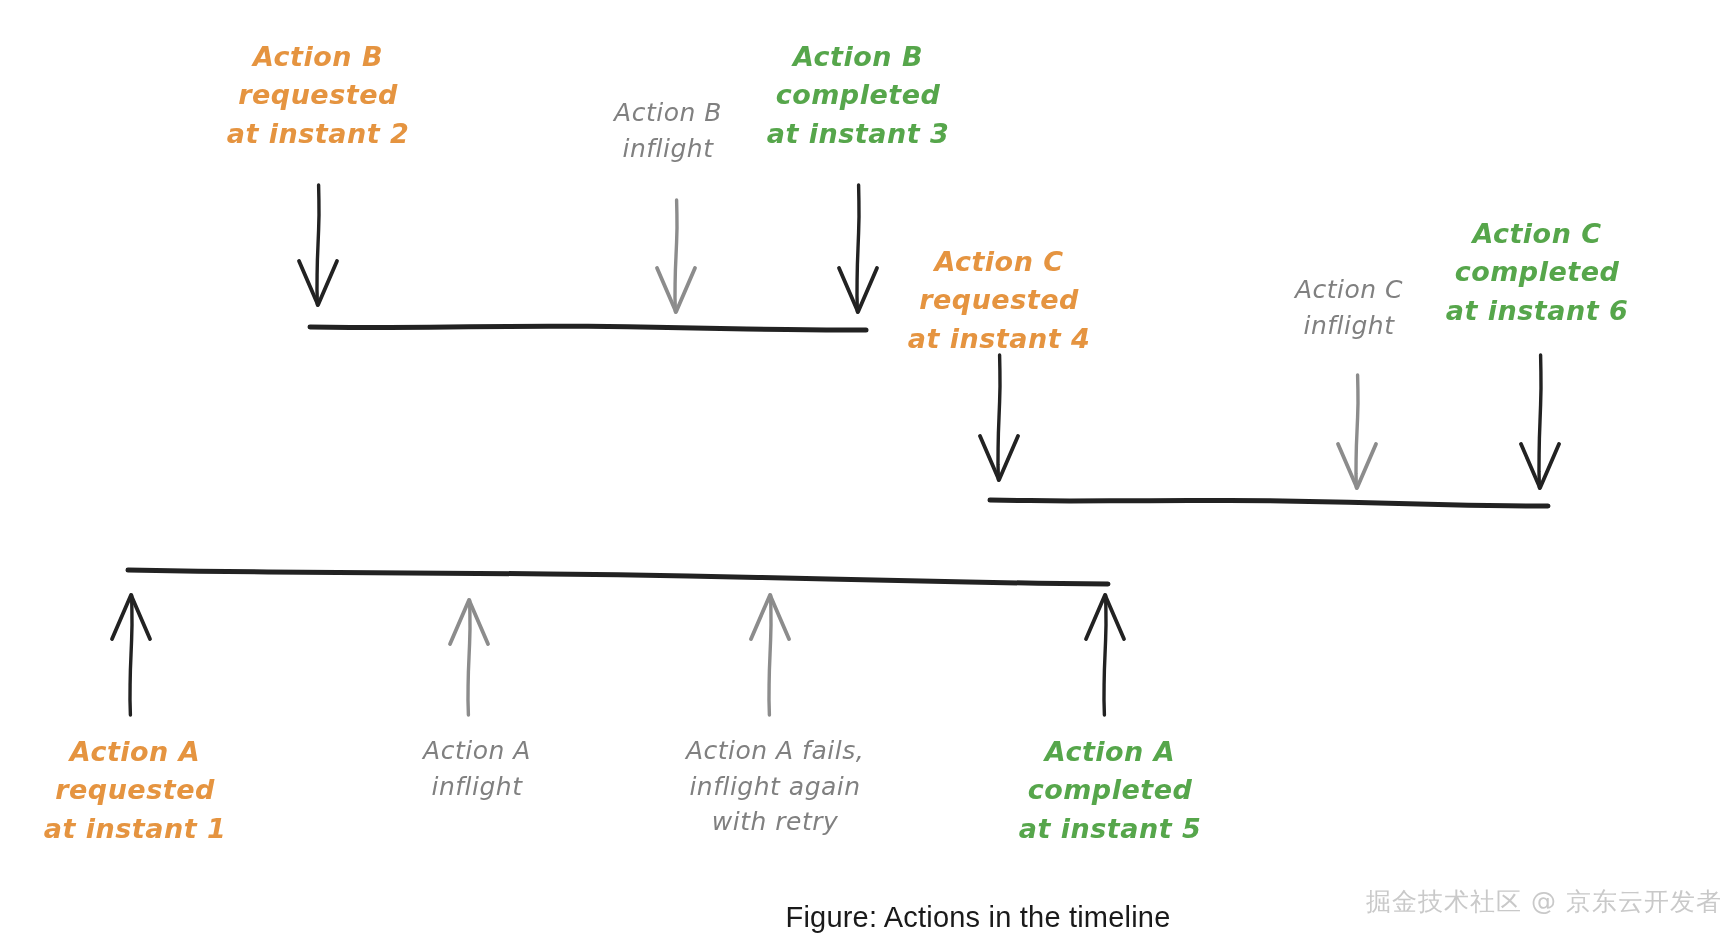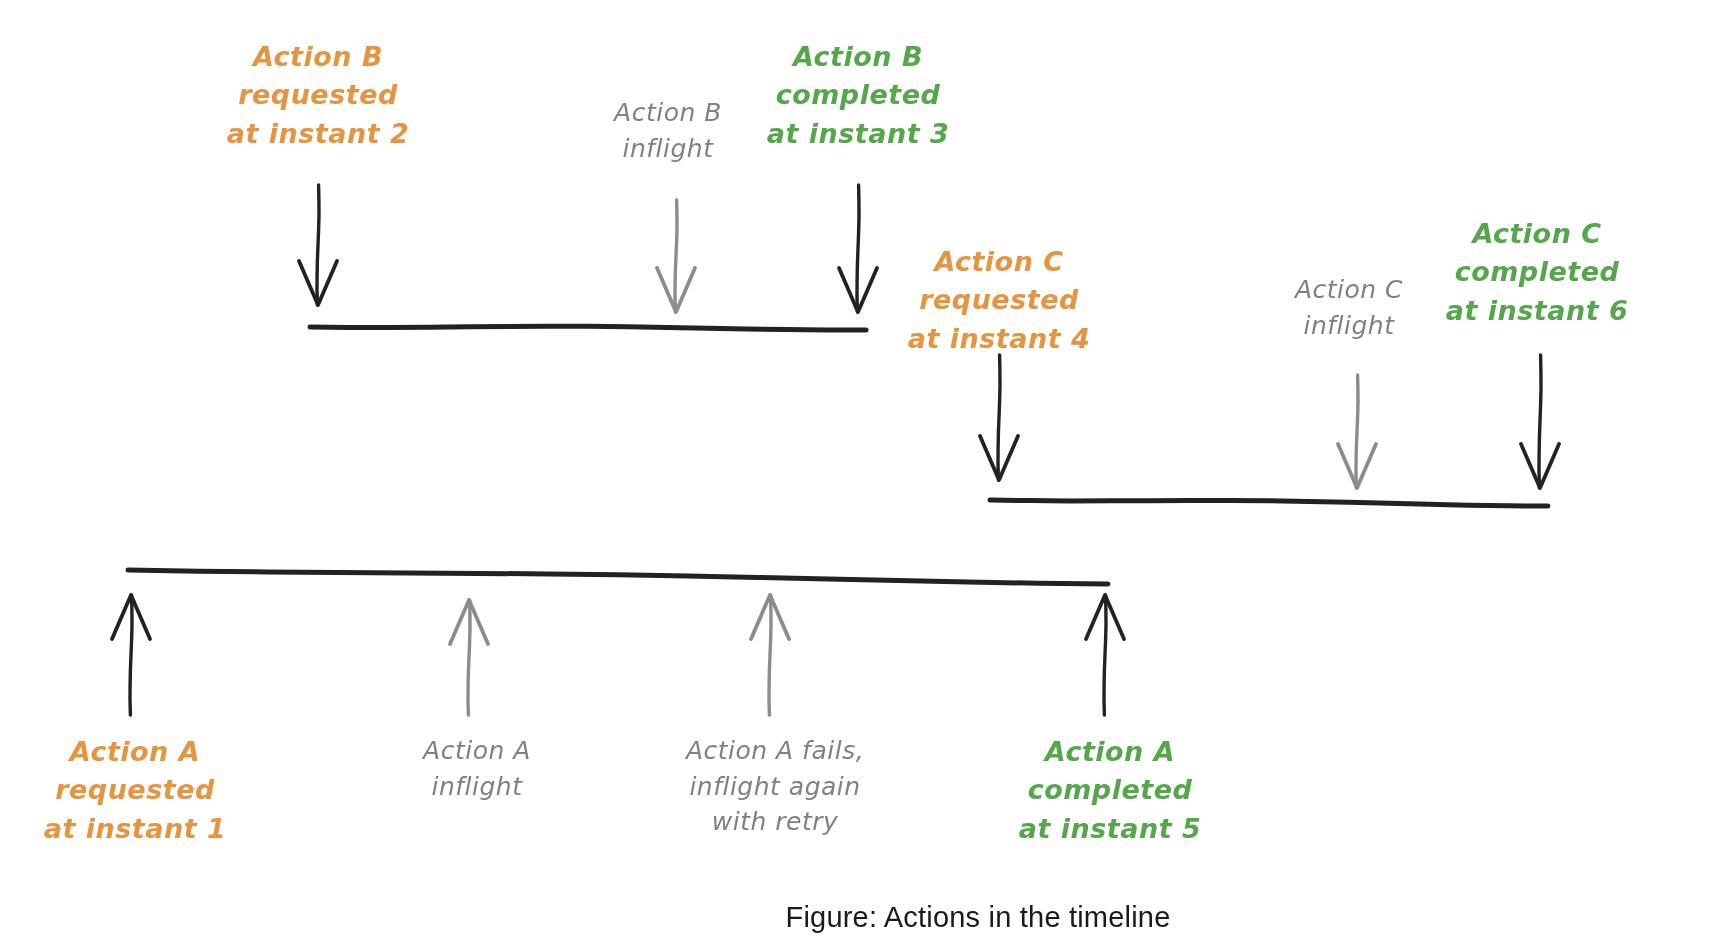--- a/index.html
+++ b/index.html
@@ -140,14 +140,15 @@
       <div class="hand-label inflight" style="left: 775px; top: 733px; text-align: center;">Action A fails,
 inflight again
 with retry</div>
       <div class="hand-label completed" style="left: 1110px; top: 733px;">Action A
 completed
 at instant 5</div>
     </div>
 
   <div class="caption" style="left: 978px; top: 888px; margin-top: 13px;">Figure: Actions in the timeline</div>
 
+  <div class="watermark" style="left: 1366px; top: 885px;">掘金技术社区 @ 京东云开发者</div>
 
 </div>
 
 </body></html>

